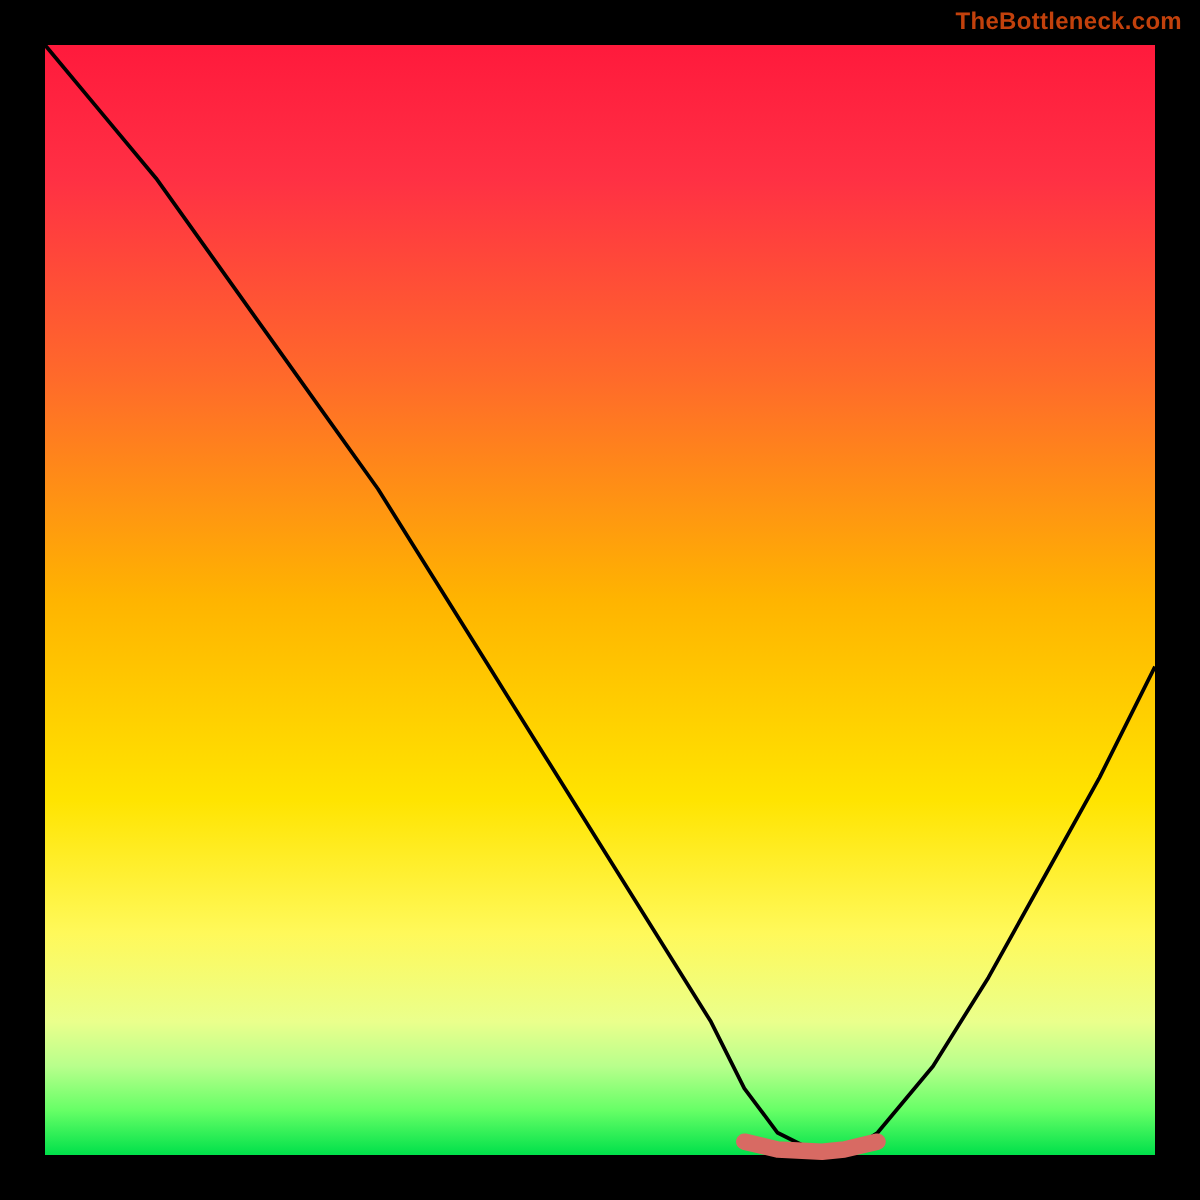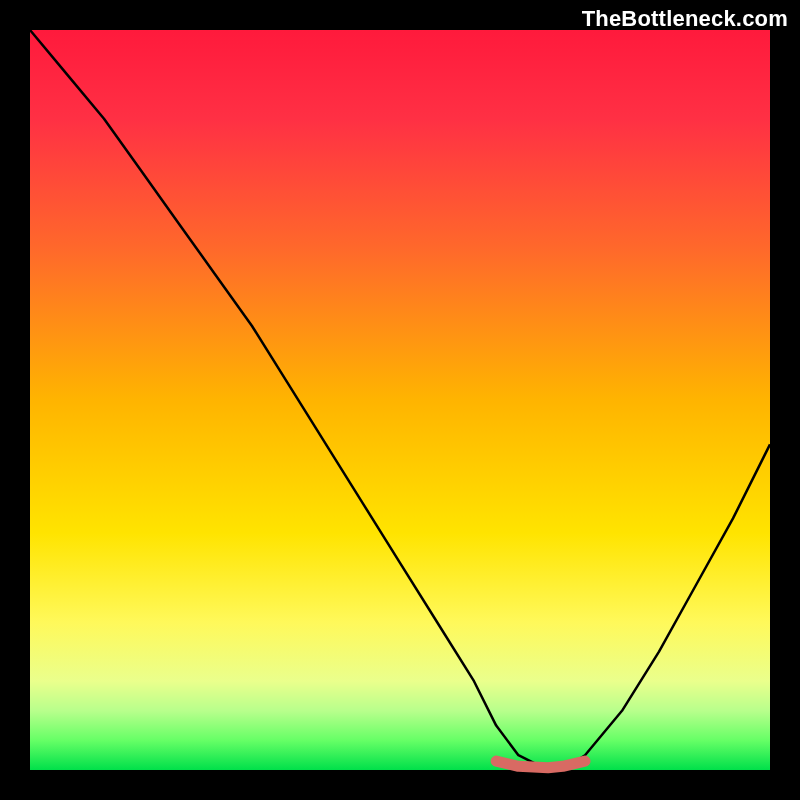--- a/index.html
+++ b/index.html
@@ -14,23 +14,23 @@
     position: relative;
     width: 800px;
     height: 800px;
     background: #000;
   }
   .watermark {
     position: absolute;
     top: 6px;
     right: 12px;
     font-family: Arial, Helvetica, sans-serif;
-    font-size: 22px;
+    font-size: 16px;
     font-weight: 600;
-    color: #ffffff;
+    color: #c2410c;
     letter-spacing: 0.2px;
     z-index: 50;
     user-select: none;
   }
   svg.plot {
     position: absolute;
     left: 0;
     top: 0;
     display: block;
   }

